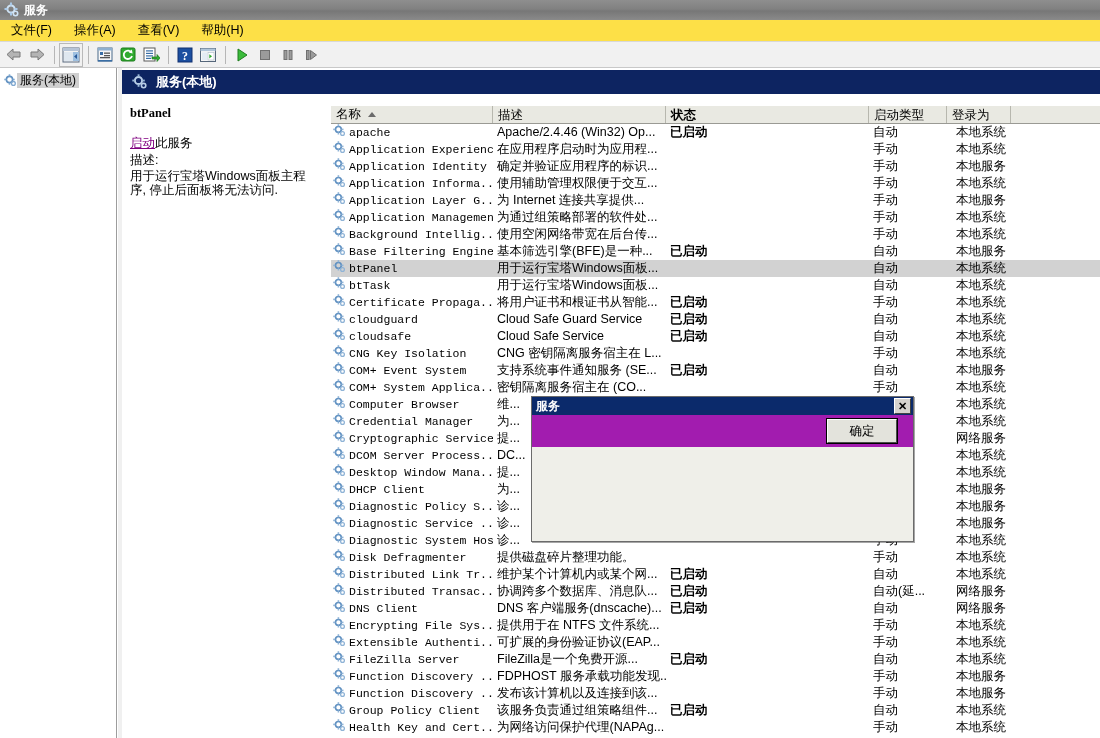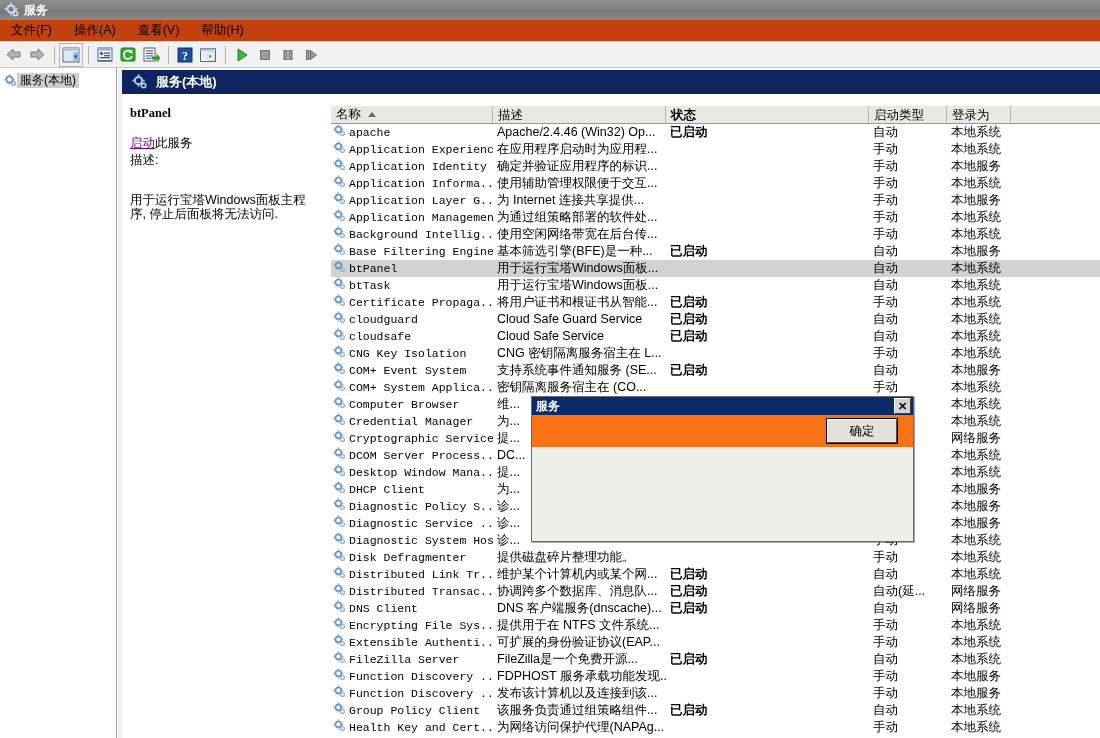--- a/index.html
+++ b/index.html
@@ -17,21 +17,21 @@
     position:absolute;left:0;top:0;width:1100px;height:20px;
     background:linear-gradient(to bottom,#8e8e8e 0%,#818181 45%,#777777 55%,#8a8a8a 100%);
     display:flex;align-items:center;
   }
   .titlebar .tb-icon{width:16px;height:16px;margin:0 4px 0 4px;position:relative;}
   .titlebar .tb-text{font-size:12px;font-weight:bold;color:#ffffff;letter-spacing:0px;}
 
   
   .menubar{
     position:absolute;left:0;top:20px;width:1100px;height:21px;
-    background:#c2410c;border-bottom:1px solid #d8d8d8;
+    background:#fde047;border-bottom:1px solid #d8d8d8;
     display:flex;align-items:center;
   }
   .menubar .mi{padding:2px 11px;font-size:12.5px;color:#000;cursor:default;}
 
   
   .toolbar{
     position:absolute;left:0;top:42px;width:1100px;height:25px;
     background:#f1f1f1;border-bottom:1px solid #c8c8c8;
     display:flex;align-items:center;padding-left:3px;
   }
@@ -64,21 +64,21 @@
 
   
   .details{
     position:absolute;left:122px;top:96px;width:206px;height:642px;
     background:#ffffff;padding:10px 8px 0 8px;box-sizing:border-box;
   }
   .det-title{font-size:12.5px;font-weight:bold;margin-bottom:14px;font-family:"Liberation Serif","DejaVu Serif",serif;}
   .det-action{font-size:12.5px;}
   .det-action a{color:#800080;text-decoration:underline;cursor:pointer;}
   .det-desc-label{font-size:12.5px;}
-  .det-desc-body{font-size:12.5px;line-height:14px;margin-top:24px;}
+  .det-desc-body{font-size:12.5px;line-height:14px;}
 
   
   .listwrap{
     position:absolute;left:330px;top:95px;width:770px;height:643px;
     background:#ffffff;
     border-top:1px solid #ffffff;border-left:1px solid #ffffff;
     border-top-left-radius:7px;
     overflow:hidden;
   }
   .lv-header{
@@ -97,21 +97,21 @@
 
   .lv-rows{position:absolute;left:0;top:28px;width:770px;height:615px;}
   .lv-row{height:17px;display:flex;align-items:center;white-space:nowrap;}
   .lv-row.sel{background:#d2d2d2;}
   .cell{height:17px;line-height:17px;box-sizing:border-box;overflow:hidden;white-space:nowrap;font-size:12.5px;}
   .c-name{width:162px;padding-left:2px;display:flex;font-family:"Liberation Mono","DejaVu Sans Mono",monospace;font-size:11.5px;}
   .c-name .nm{margin-left:3px;}
   .c-desc{width:173px;padding-left:4px;}
   .c-status{width:203px;padding-left:4px;font-weight:bold;}
   .c-start{width:78px;padding-left:4px;}
-  .c-logon{width:64px;padding-left:4px;}
+  .c-logon{width:64px;padding-left:4px;text-align:center;}
 
   
   .gear{position:relative;width:13px;height:13px;flex:0 0 13px;}
   .gear svg{display:block;}
 
   
   .dlg{
     position:absolute;left:531px;top:396px;width:381px;height:144px;
     background:#efefe9;
     border:1px solid #6b6b6b;
@@ -128,21 +128,21 @@
     border-right:1px solid #424242;border-bottom:1px solid #424242;
     display:flex;align-items:center;justify-content:center;
     font-size:11px;font-weight:bold;line-height:10px;color:#000;cursor:pointer;
     font-family:"Liberation Sans",sans-serif;
   }
   .dlg-body{
     height:92px;background:#ffffff;display:flex;align-items:flex-start;padding:16px 12px 0 12px;box-sizing:border-box;
   }
   .dlg-ico{width:32px;height:32px;flex:0 0 32px;margin:2px 14px 0 8px;}
   .dlg-msgs{font-size:12.5px;line-height:23px;}
-  .dlg-foot{height:32px;background:#f97316;display:flex;align-items:center;justify-content:flex-end;padding-right:16px;}
+  .dlg-foot{height:32px;background:#a21caf;display:flex;align-items:center;justify-content:flex-end;padding-right:16px;}
   .dlg-ok{
     min-width:68px;height:22px;background:#e3e3dc;
     border-top:1px solid #ffffff;border-left:1px solid #ffffff;
     border-right:1px solid #4a4a4a;border-bottom:1px solid #4a4a4a;
     outline:1px solid #000;
     display:flex;align-items:center;justify-content:center;
     font-size:12.5px;cursor:pointer;
   }
 </style>
 </head>

